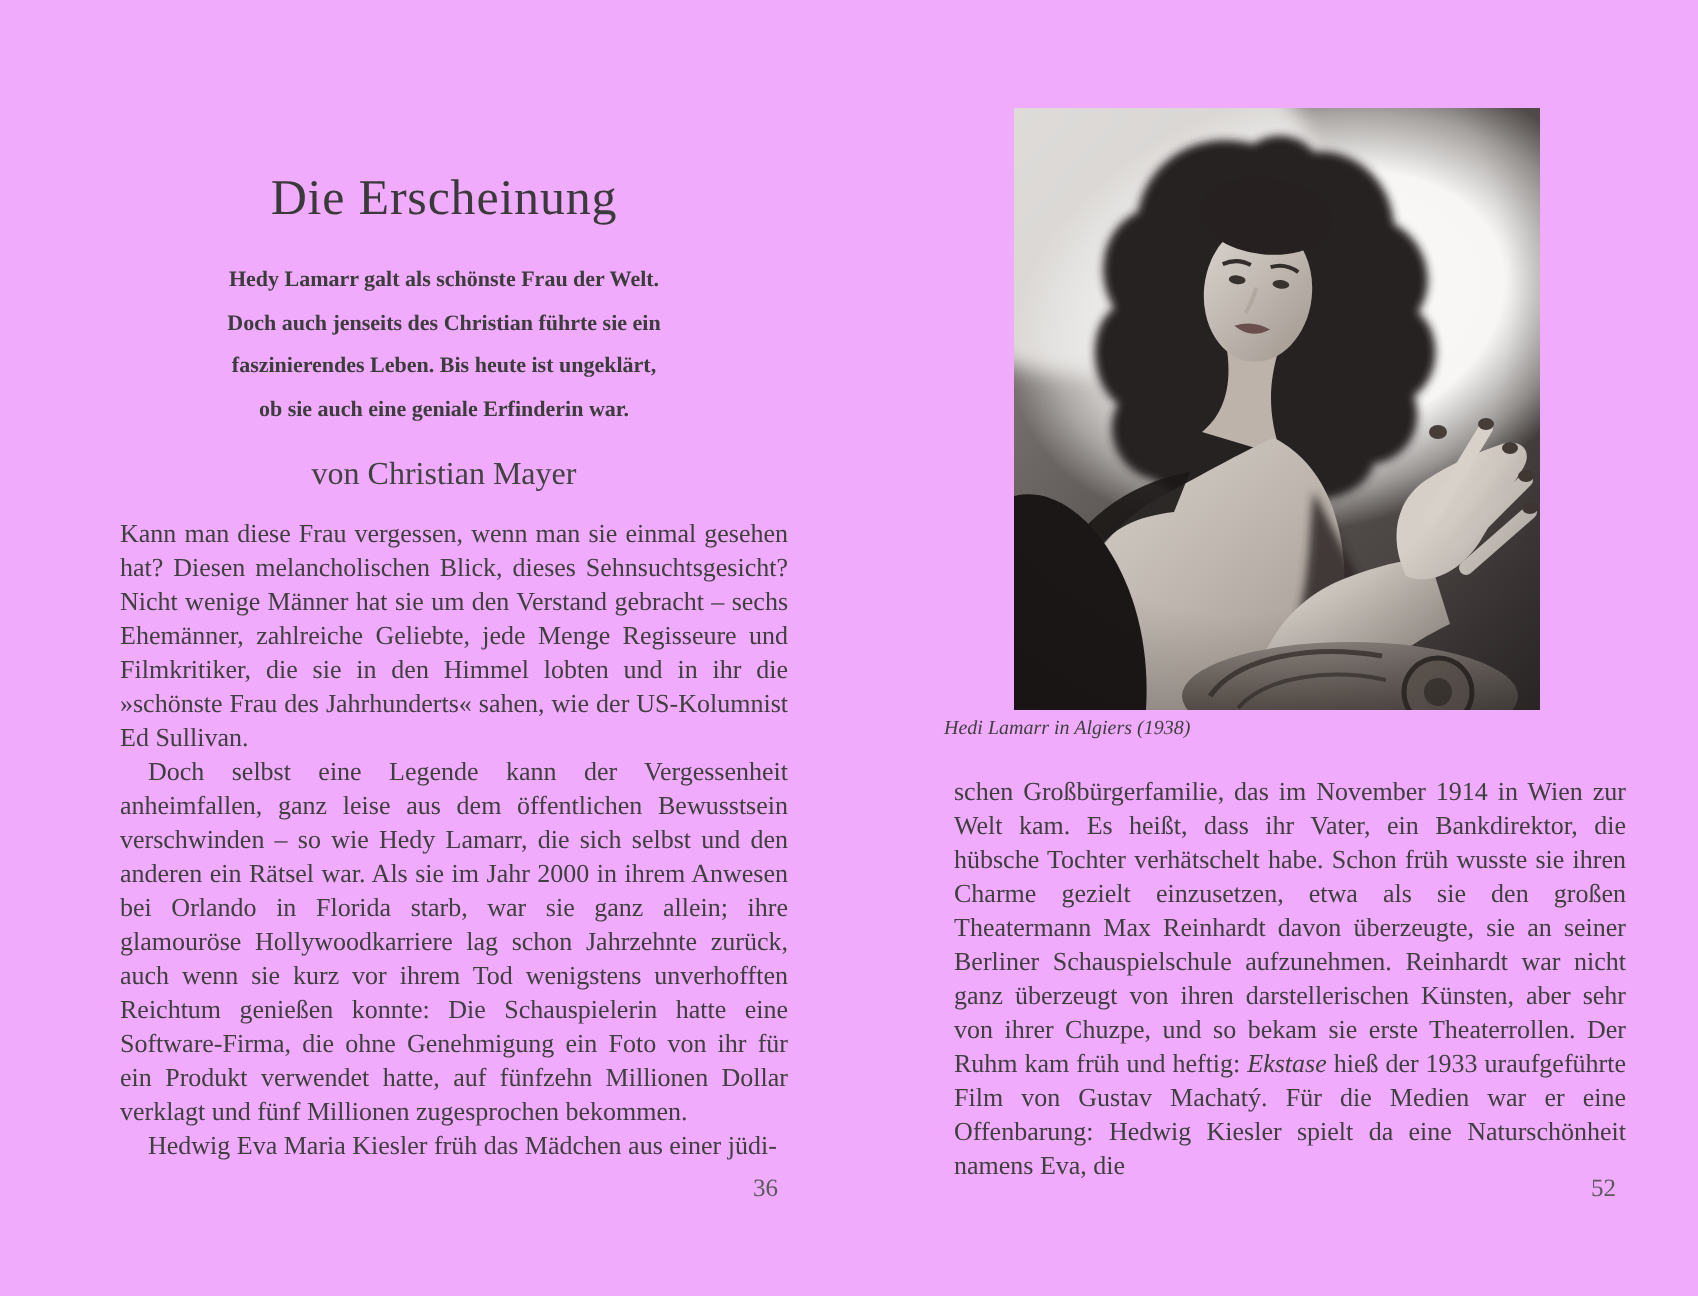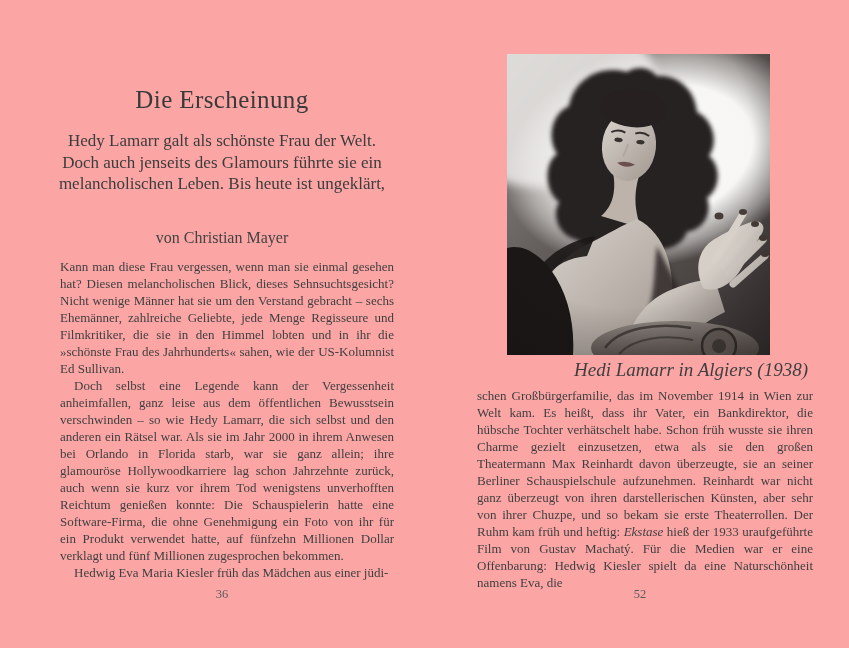--- a/index.html
+++ b/index.html
@@ -1,75 +1,76 @@
 <!DOCTYPE html>
 <html lang="de"><head>
 <meta charset="utf-8">
 <style>
   html,body { margin:0; padding:0; background:#ffffff; }
   .spread {
-    position:relative; width:849px; height:648px; background:#fca5a5;
+    position:relative; width:849px; height:648px; background:#f0abfc;
     font-family:"Liberation Serif","DejaVu Serif",serif; color:#3f3f3f;
     overflow:hidden;
   }
   .col { position:absolute; top:0; height:648px; }
   .col-left  { left:55px;  width:334px; }
   .col-right { left:472px; width:336px; }
 
   .title {
     position:absolute; top:86px; left:0; width:100%;
     font-size:25px; font-weight:400; text-align:center; color:#3a3a3a;
     letter-spacing:0.4px; margin:0;
   }
   .intro {
     position:absolute; top:130px; left:0; width:100%;
-    font-size:17px; font-weight:normal; line-height:21.5px;
+    font-size:11px; font-weight:bold; line-height:21.5px;
     text-align:center; color:#3c3c3c;
   }
   .byline {
     position:absolute; top:229px; left:0; width:100%;
     font-size:16px; text-align:center; color:#424242;
   }
   .bodytext {
     position:absolute; left:5px; width:100%;
     font-size:13px; line-height:17px; text-align:justify;
     color:#3f3f3f; hyphens:auto; -webkit-hyphens:auto;
   }
   .bodytext-left  { top:258px; }
   .bodytext-right { top:387px; }
   .bodytext p { margin:0; }
   .bodytext p + p { text-indent:14px; }
   .em-title { font-style:italic; }
 
   .pageno {
     position:absolute; top:587px; left:0; width:100%;
-    font-size:12.5px; text-align:center; color:#5a5a5a;
+    font-size:12.5px; text-align:right; color:#5a5a5a;
   }
 
   .photo-frame {
     position:absolute; left:35px; top:54px; width:263px; height:301px;
     overflow:hidden; background:#555050;
   }
   .caption {
     position:absolute; top:359px; left:0; width:100%;
-    font-size:19px; font-style:italic; text-align:right; color:#3f3f3f;
+    font-size:10px; font-style:italic; text-align:left; color:#3f3f3f;
   }
 </style>
 </head>
 <body>
 
 <div class="spread">
 
   <div class="col col-left">
     <h1 class="title">Die Erscheinung</h1>
 
     <div class="intro">
       <div>Hedy Lamarr galt als schönste Frau der Welt.</div>
-      <div>Doch auch jenseits des Glamours führte sie ein</div>
-      <div>melancholischen Leben. Bis heute ist ungeklärt,</div>
+      <div>Doch auch jenseits des Christian führte sie ein</div>
+      <div>faszinierendes Leben. Bis heute ist ungeklärt,</div>
+      <div>ob sie auch eine geniale Erfinderin war.</div>
     </div>
 
     <div class="byline">von Christian Mayer</div>
 
     <div class="bodytext bodytext-left">
       <p>Kann man diese Frau vergessen, wenn man sie einmal gesehen hat? Diesen melancholischen Blick, dieses Sehnsuchtsgesicht? Nicht wenige Männer hat sie um den Verstand gebracht – sechs Ehemänner, zahlreiche Geliebte, jede Menge Regisseure und Filmkritiker, die sie in den Himmel lobten und in ihr die »schönste Frau des Jahrhunderts« sahen, wie der US-Kolumnist Ed Sullivan.</p>
       <p>Doch selbst eine Legende kann der Vergessenheit anheimfallen, ganz leise aus dem öffentlichen Bewusstsein verschwinden – so wie Hedy Lamarr, die sich selbst und den anderen ein Rätsel war. Als sie im Jahr 2000 in ihrem Anwesen bei Orlando in Florida starb, war sie ganz allein; ihre glamouröse Hollywoodkarriere lag schon Jahrzehnte zurück, auch wenn sie kurz vor ihrem Tod wenigstens unverhofften Reichtum genießen konnte: Die Schauspielerin hatte eine Software-Firma, die ohne Genehmigung ein Foto von ihr für ein Produkt verwendet hatte, auf fünfzehn Millionen Dollar verklagt und fünf Millionen zugesprochen bekommen.</p>
       <p>Hedwig Eva Maria Kiesler früh das Mädchen aus einer jüdi-</p>
     </div>
 

